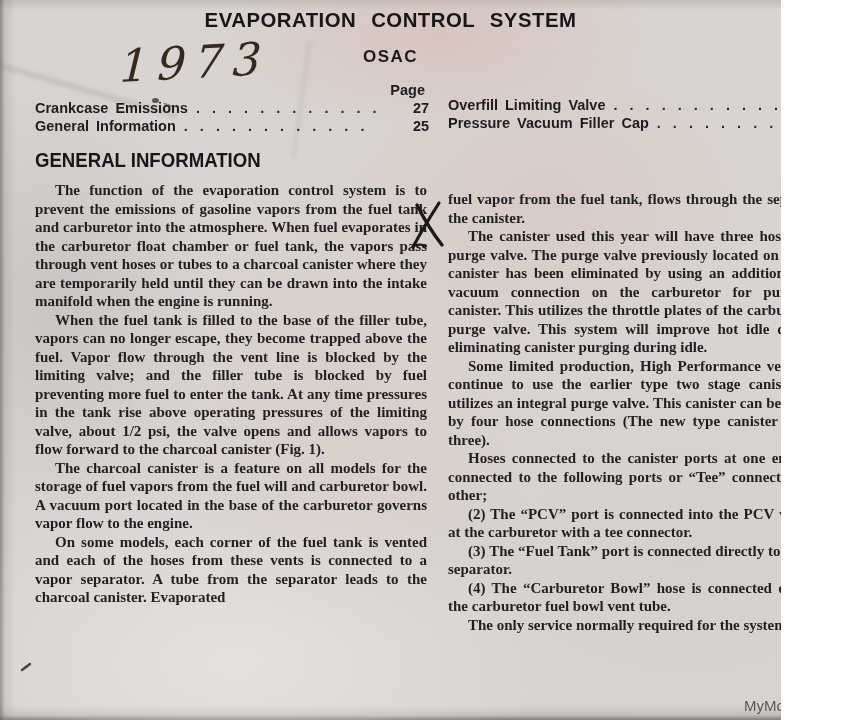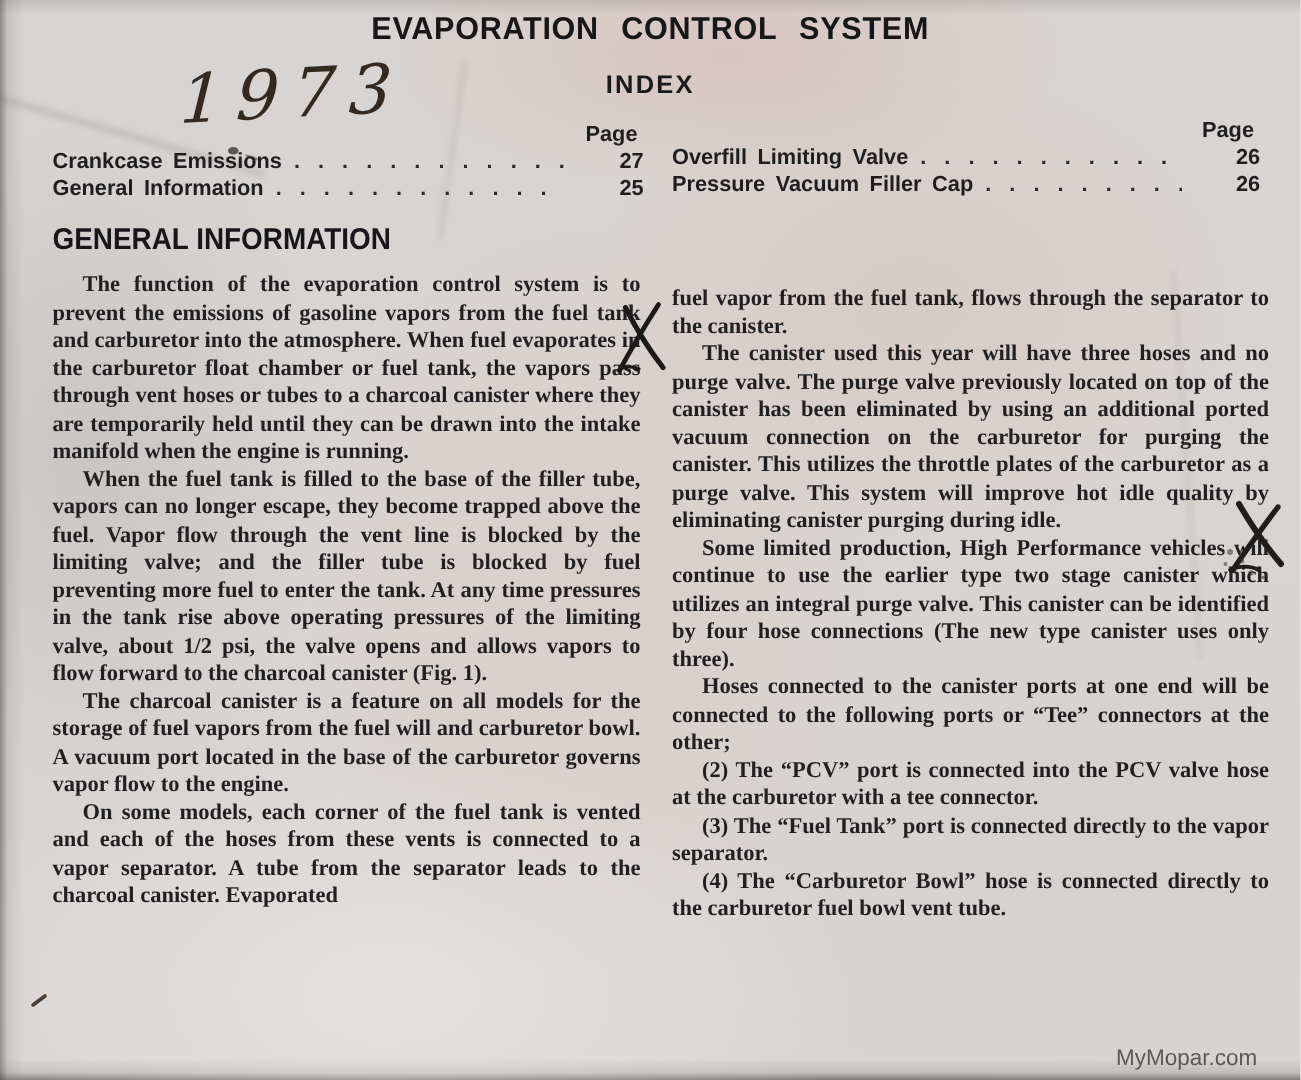--- a/index.html
+++ b/index.html
@@ -1,18 +1,18 @@
 <!DOCTYPE html>
 <html><head>
 <meta charset="utf-8">
 <style>
   html,body{margin:0;padding:0;}
   .page{
     position:relative;
-    width:867px;height:720px;
+    width:781px;height:720px;
     overflow:hidden;
     font-family:"Liberation Serif",serif;
     background-color:#d8d4d1;
     background-image:
       radial-gradient(ellipse 320px 130px at 56% 5%, rgba(216,160,152,0.30), transparent 70%),
       radial-gradient(ellipse 300px 220px at 70% 28%, rgba(212,166,158,0.20), transparent 72%),
       radial-gradient(ellipse 260px 340px at 45% 55%, rgba(218,178,170,0.14), transparent 75%),
       radial-gradient(ellipse 230px 320px at 7% 42%, rgba(110,105,100,0.14), transparent 70%),
       radial-gradient(ellipse 420px 240px at 30% 92%, rgba(242,240,238,0.45), transparent 75%),
       radial-gradient(ellipse 420px 260px at 88% 78%, rgba(206,200,195,0.30), transparent 75%),
@@ -88,21 +88,21 @@
 </head>
 <body>
 
 <div class="page">
 
   <div class="crease c1"></div>
   <div class="crease c2"></div>
   <div class="crease c3"></div>
 
   <div class="doc-title">EVAPORATION CONTROL SYSTEM</div>
-  <div class="index-title">INDEX</div>
+  <div class="index-title">OSAC</div>
   <div class="year">1973</div>
   <div class="speck" style="left:152px;top:98px;width:7px;height:5px;opacity:.8;"></div>
   <div class="speck" style="left:163px;top:104px;width:10px;height:2px;opacity:.5;transform:rotate(20deg);"></div>
 
   <div class="idx-block idx-left">
     <div class="idx-pagehead">Page</div>
     <div>
         <div class="idx-row">
           <span class="idx-label">Crankcase Emissions</span>
           <span class="idx-dots">. . . . . . . . . . . . . . . . . . . . . . . . . . . . . . . . . . . . . . . . . . . . . . . . . . . . . . . . . . . . . . . . . . . . . . </span>
@@ -141,20 +141,21 @@
       <p class="body-para">On some models, each corner of the fuel tank is vented and each of the hoses from these vents is connected to a vapor separator. A tube from the separator leads to the charcoal canister. Evaporated</p>
     </div>
   <div class="col col-right">
       <p class="body-para no-indent">fuel vapor from the fuel tank, flows through the separator to the canister.</p>
       <p class="body-para">The canister used this year will have three hoses and no purge valve. The purge valve previously located on top of the canister has been eliminated by using an additional ported vacuum connection on the carburetor for purging the canister. This utilizes the throttle plates of the carburetor as a purge valve. This system will improve hot idle quality by eliminating canister purging during idle.</p>
       <p class="body-para">Some limited production, High Performance vehicles will continue to use the earlier type two stage canister which utilizes an integral purge valve. This canister can be identified by four hose connections (The new type canister uses only three).</p>
       <p class="body-para">Hoses connected to the canister ports at one end will be connected to the following ports or “Tee” connectors at the other;</p>
       <p class="body-para">(2) The “PCV” port is connected into the PCV valve hose at the carburetor with a tee connector.</p>
       <p class="body-para">(3) The “Fuel Tank” port is connected directly to the vapor separator.</p>
       <p class="body-para">(4) The “Carburetor Bowl” hose is connected directly to the carburetor fuel bowl vent tube.</p>
+      <p class="body-para">The only service normally required for the system</p>
     </div>
 
   <svg class="xmark" style="left:408px;top:198px;" width="42" height="54" viewBox="0 0 42 54">
     <path d="M9,7 C15,19 23,33 34,47" stroke="#1b1a18" stroke-width="3.4" fill="none" stroke-linecap="round"></path>
     <path d="M31,5 C24,16 13,34 5,49" stroke="#1b1a18" stroke-width="3.2" fill="none" stroke-linecap="round"></path>
     <path d="M4,49 C8,46 14,46 18,48" stroke="#1b1a18" stroke-width="2.2" fill="none" stroke-linecap="round"></path>
   </svg>
 
   <svg class="xmark" style="left:812px;top:330px;" width="54" height="64" viewBox="0 0 54 64">
     <path d="M14,6 C21,18 30,32 42,46" stroke="#201e1c" stroke-width="4" fill="none" stroke-linecap="round"></path>

